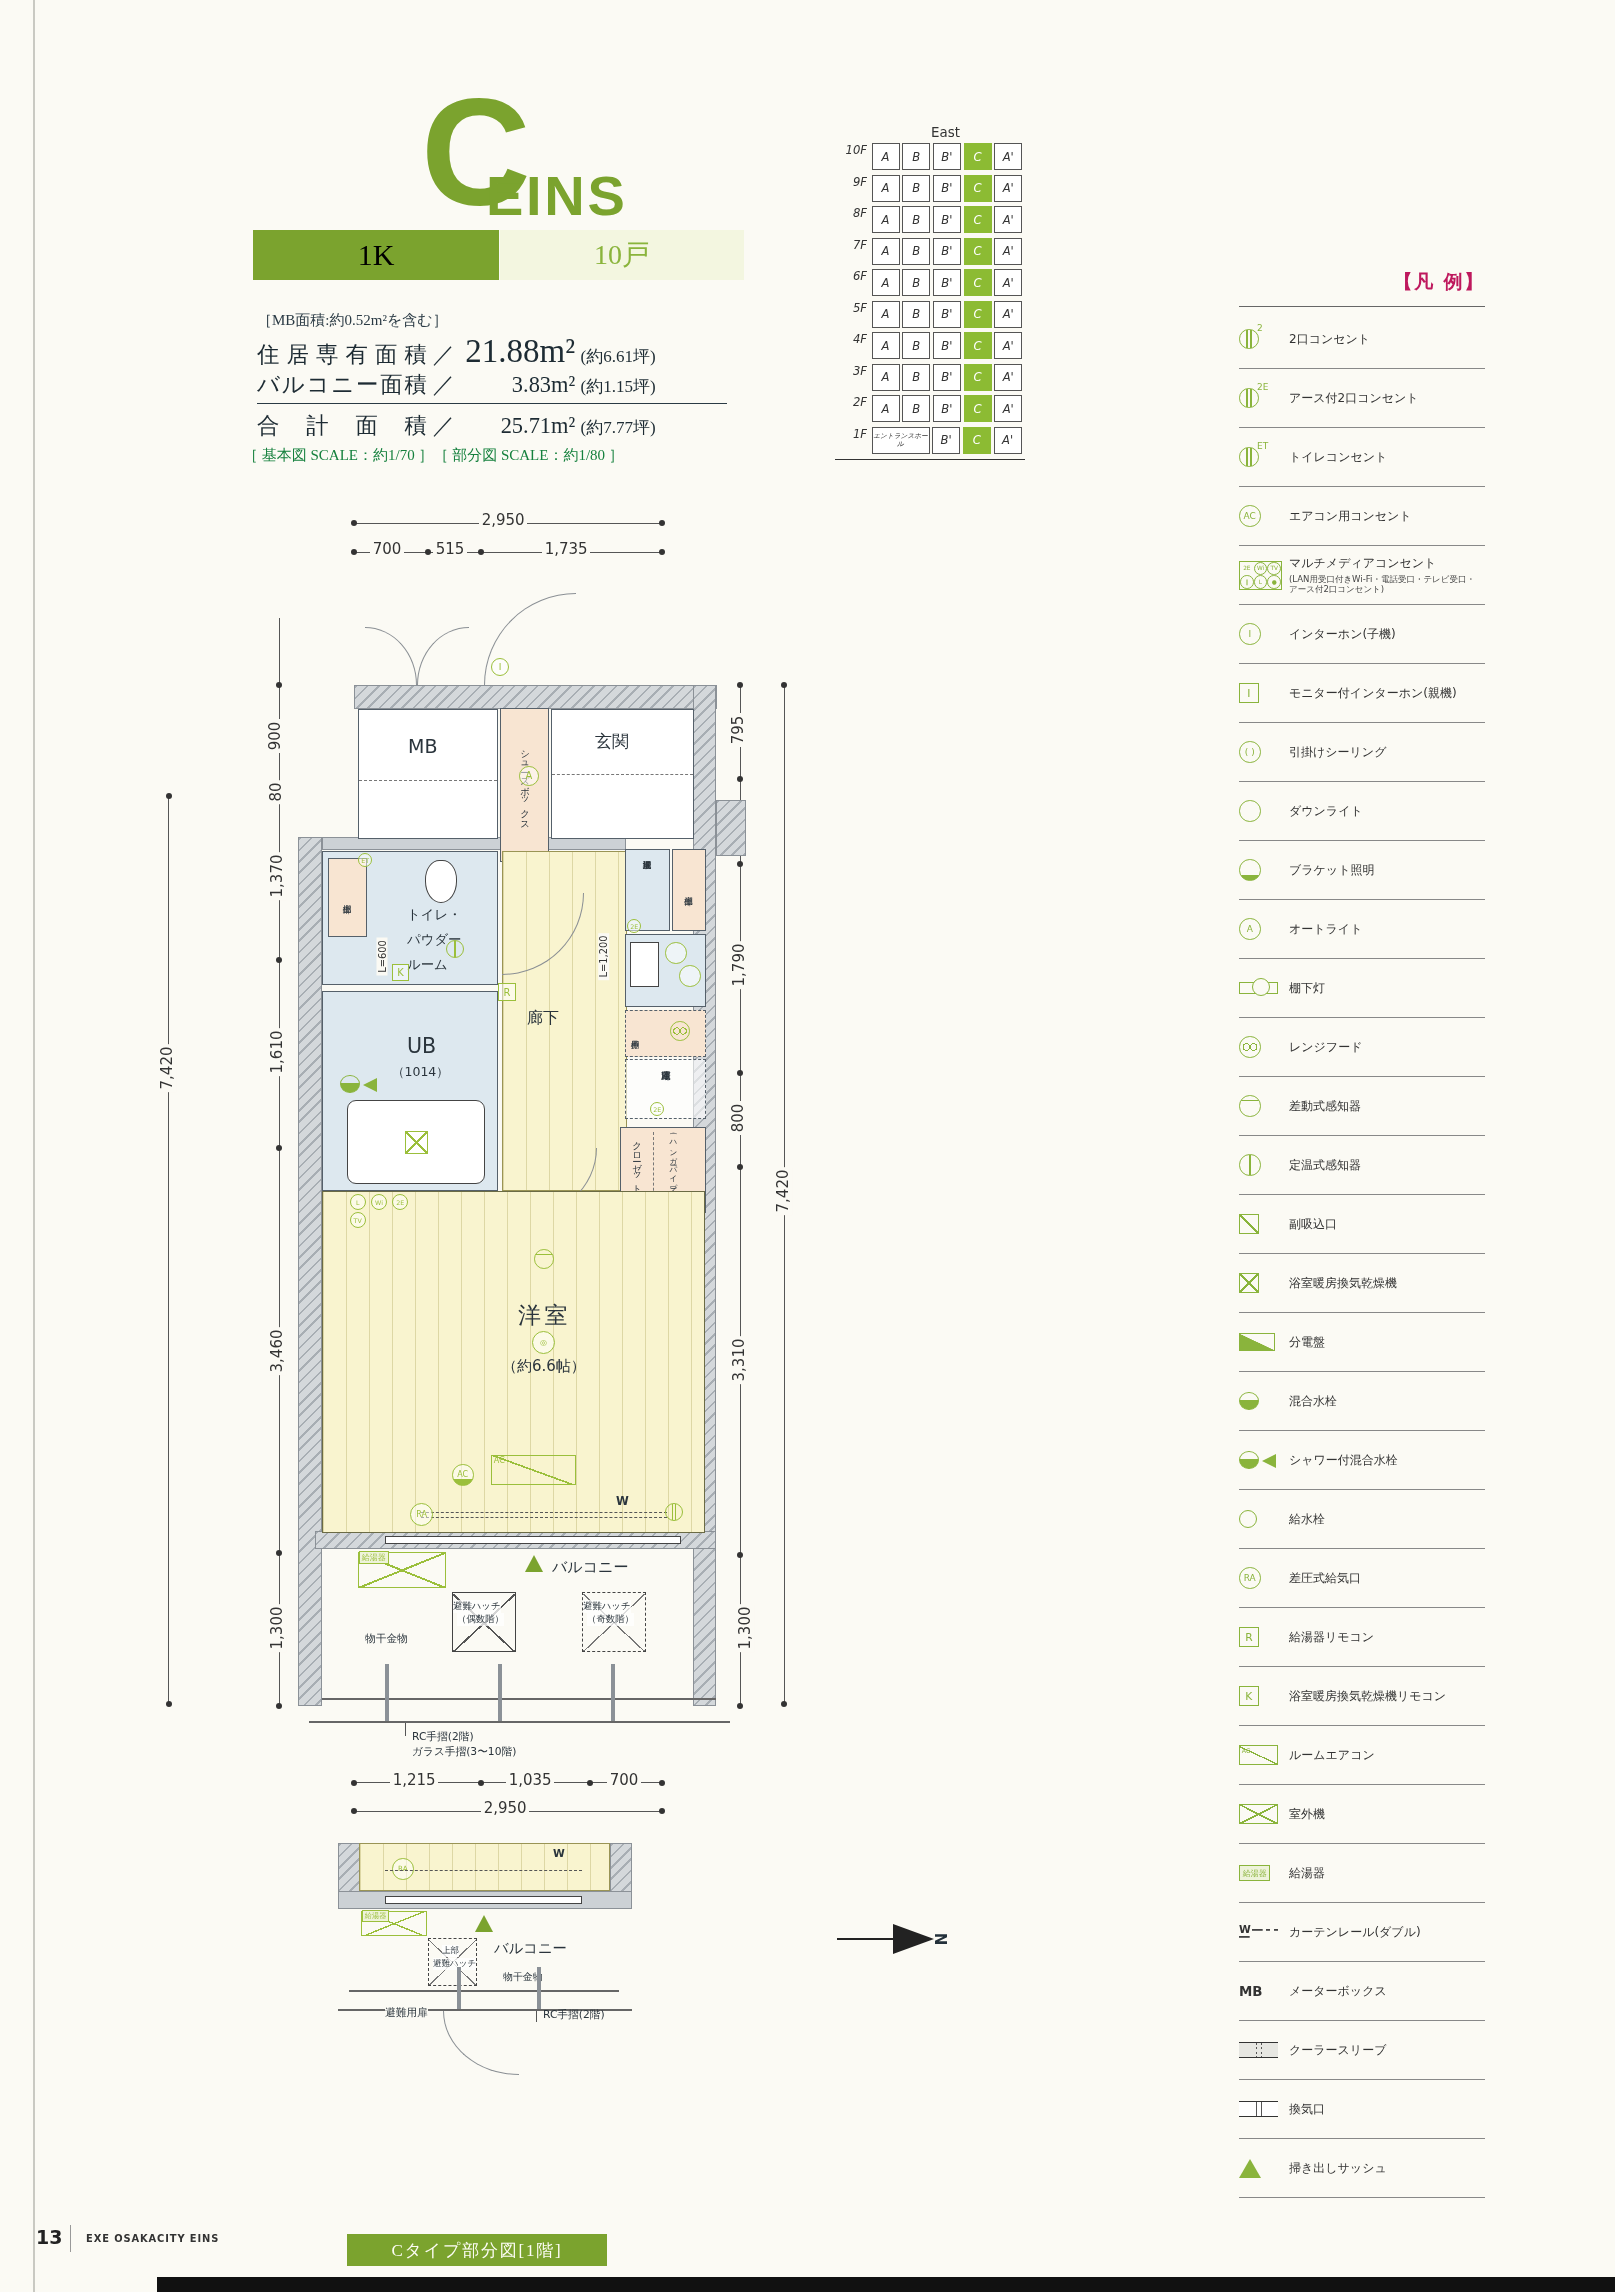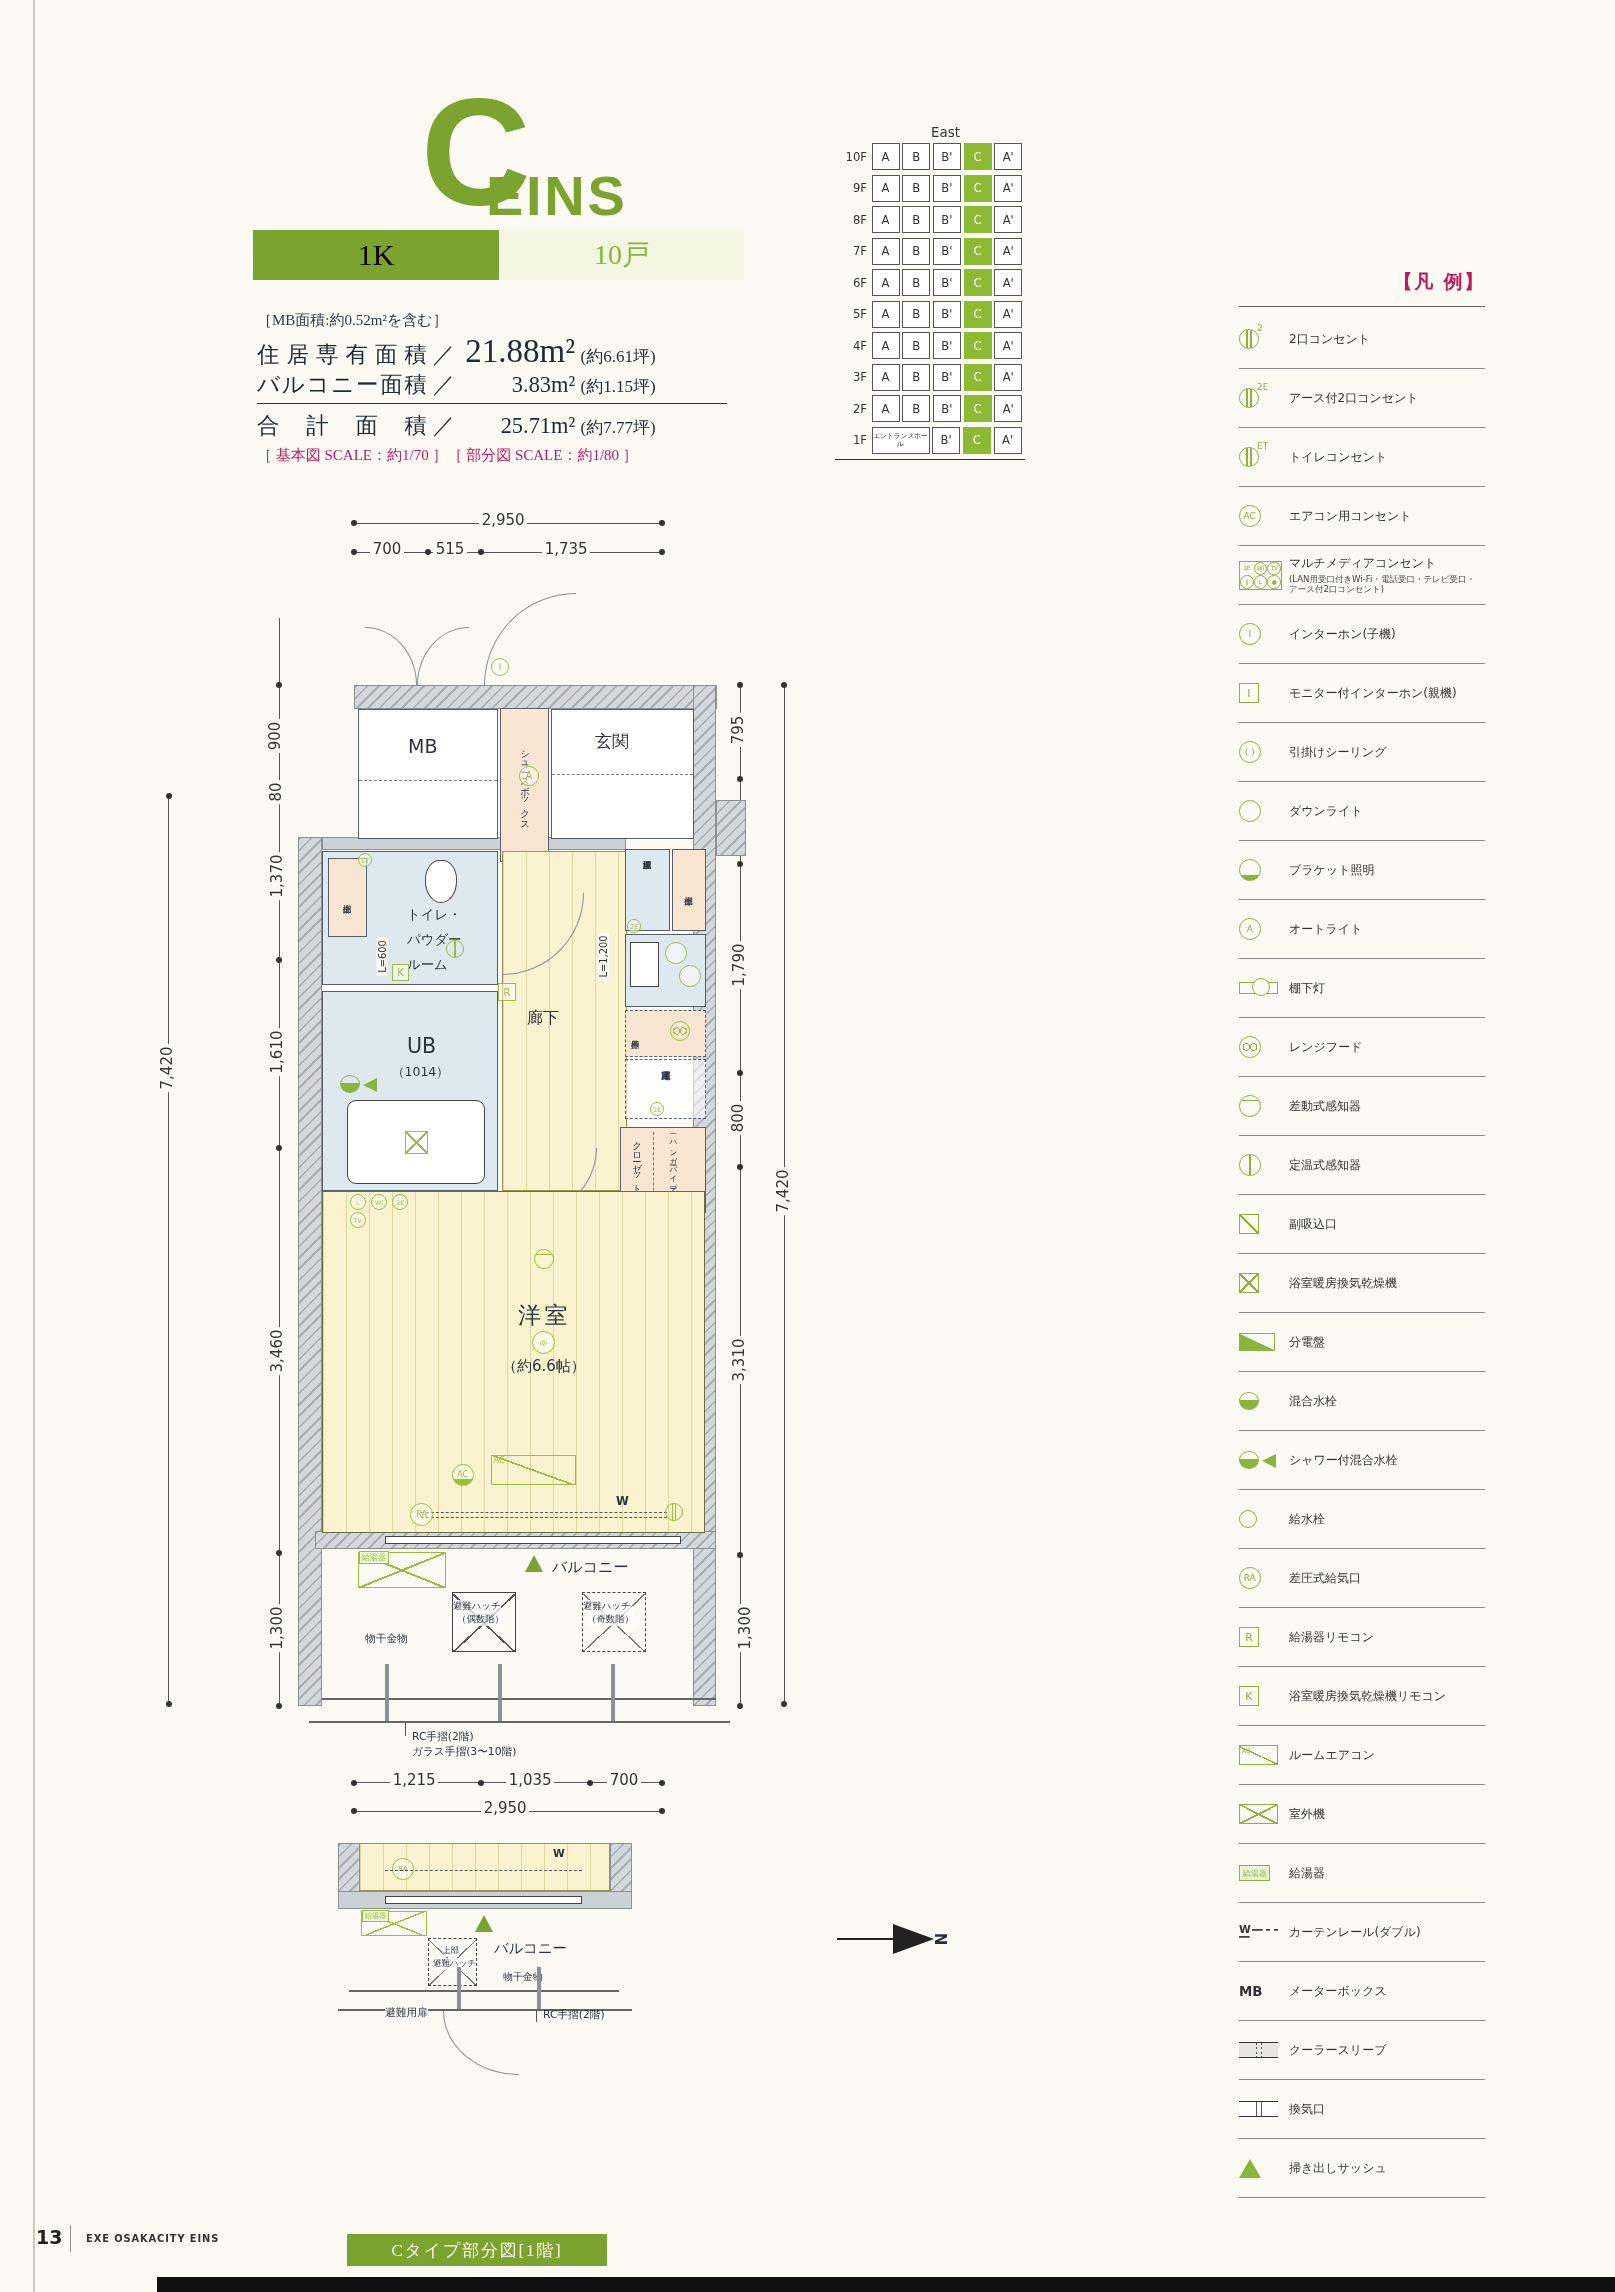--- a/index.html
+++ b/index.html
@@ -16,21 +16,21 @@
   .area-note{font-size:15px;color:#2a3a44;}
   .area-row{display:flex;align-items:baseline;font-family:"Liberation Serif",serif;color:#1d2b33;}
   .area-label{display:inline-block;width:170px;font-size:22.4px;text-align:justify;text-align-last:justify;}
   .area-slash{font-size:22.4px;padding:0 5.4px;}
   .area-val{display:inline-block;width:115px;text-align:right;font-size:22.4px;}
   .area-val.big{font-size:33px;}
   .area-tsubo{font-size:17px;padding-left:5.4px;}
   .area-div{border-top:1.8px solid #2a3a44;width:296px;}
   
   .grid-east{font-size:13.4px;color:#333;}
-  .grow{display:flex;align-items:center;margin-bottom:4.5px;}
+  .grow{display:flex;align-items:flex-start;margin-bottom:4.5px;font-style:italic;}
   .gfloor{width:32px;font-size:11.6px;color:#333;text-align:right;padding-right:4.5px;flex:0 0 auto;}
   .gcell{width:28px;height:27px;border:1.3px solid #555;background:#fff;color:#333;font-size:11.6px;
          display:flex;align-items:center;justify-content:center;margin-right:2.7px;box-sizing:border-box;flex:0 0 auto;}
   .gcell.hl{background:#8cbb33;border-color:#8cbb33;color:#fff;}
   .gcell.wide{width:58px;font-size:6.7px;line-height:1.2;text-align:center;}
   .grid-baseline{border-top:1.8px solid #333;}
   
   .legend-title{font-size:19px;font-weight:bold;color:#be185d;letter-spacing:1.8px;border-bottom:1.3px solid #666;padding-bottom:10.7px;width:246px;text-align:right;}
   .litem{display:flex;align-items:center;height:59px;border-bottom:0.9px solid #888;width:246px;box-sizing:border-box;}
   .lic{flex:0 0 50px;display:flex;align-items:center;justify-content:flex-start;position:relative;color:#8ab43c;}
@@ -149,21 +149,21 @@
     <span class="area-val">3.83m²</span>
     <span class="area-tsubo">(約1.15坪)</span>
   </div>
   <div class="abs area-div" style="left:257px;top:403px;width:470px;"></div>
   <div class="abs area-row" style="left:257px;top:410px;">
     <span class="area-label">合計面積</span>
     <span class="area-slash">／</span>
     <span class="area-val">25.71m²</span>
     <span class="area-tsubo">(約7.77坪)</span>
   </div>
-  <div class="abs serif" style="left:257px;top:446px;font-size:15px;color:#be185d;">［ 基本図 SCALE：約1/70 ］［ 部分図 SCALE：約1/80 ］</div>
+  <div class="abs serif" style="left:243px;top:446px;font-size:15px;color:#15803d;">［ 基本図 SCALE：約1/70 ］［ 部分図 SCALE：約1/80 ］</div>
 
   <div class="abs grid-east" style="left:931px;top:125px;">East</div>
   <div class="abs" style="left:835px;top:143px;">
       <div class="grow">
         <div class="gfloor">10F</div>
         <div class="gcell">A</div>
         <div class="gcell">B</div>
         <div class="gcell">B'</div>
         <div class="gcell hl">C</div>
         <div class="gcell">A'</div>

